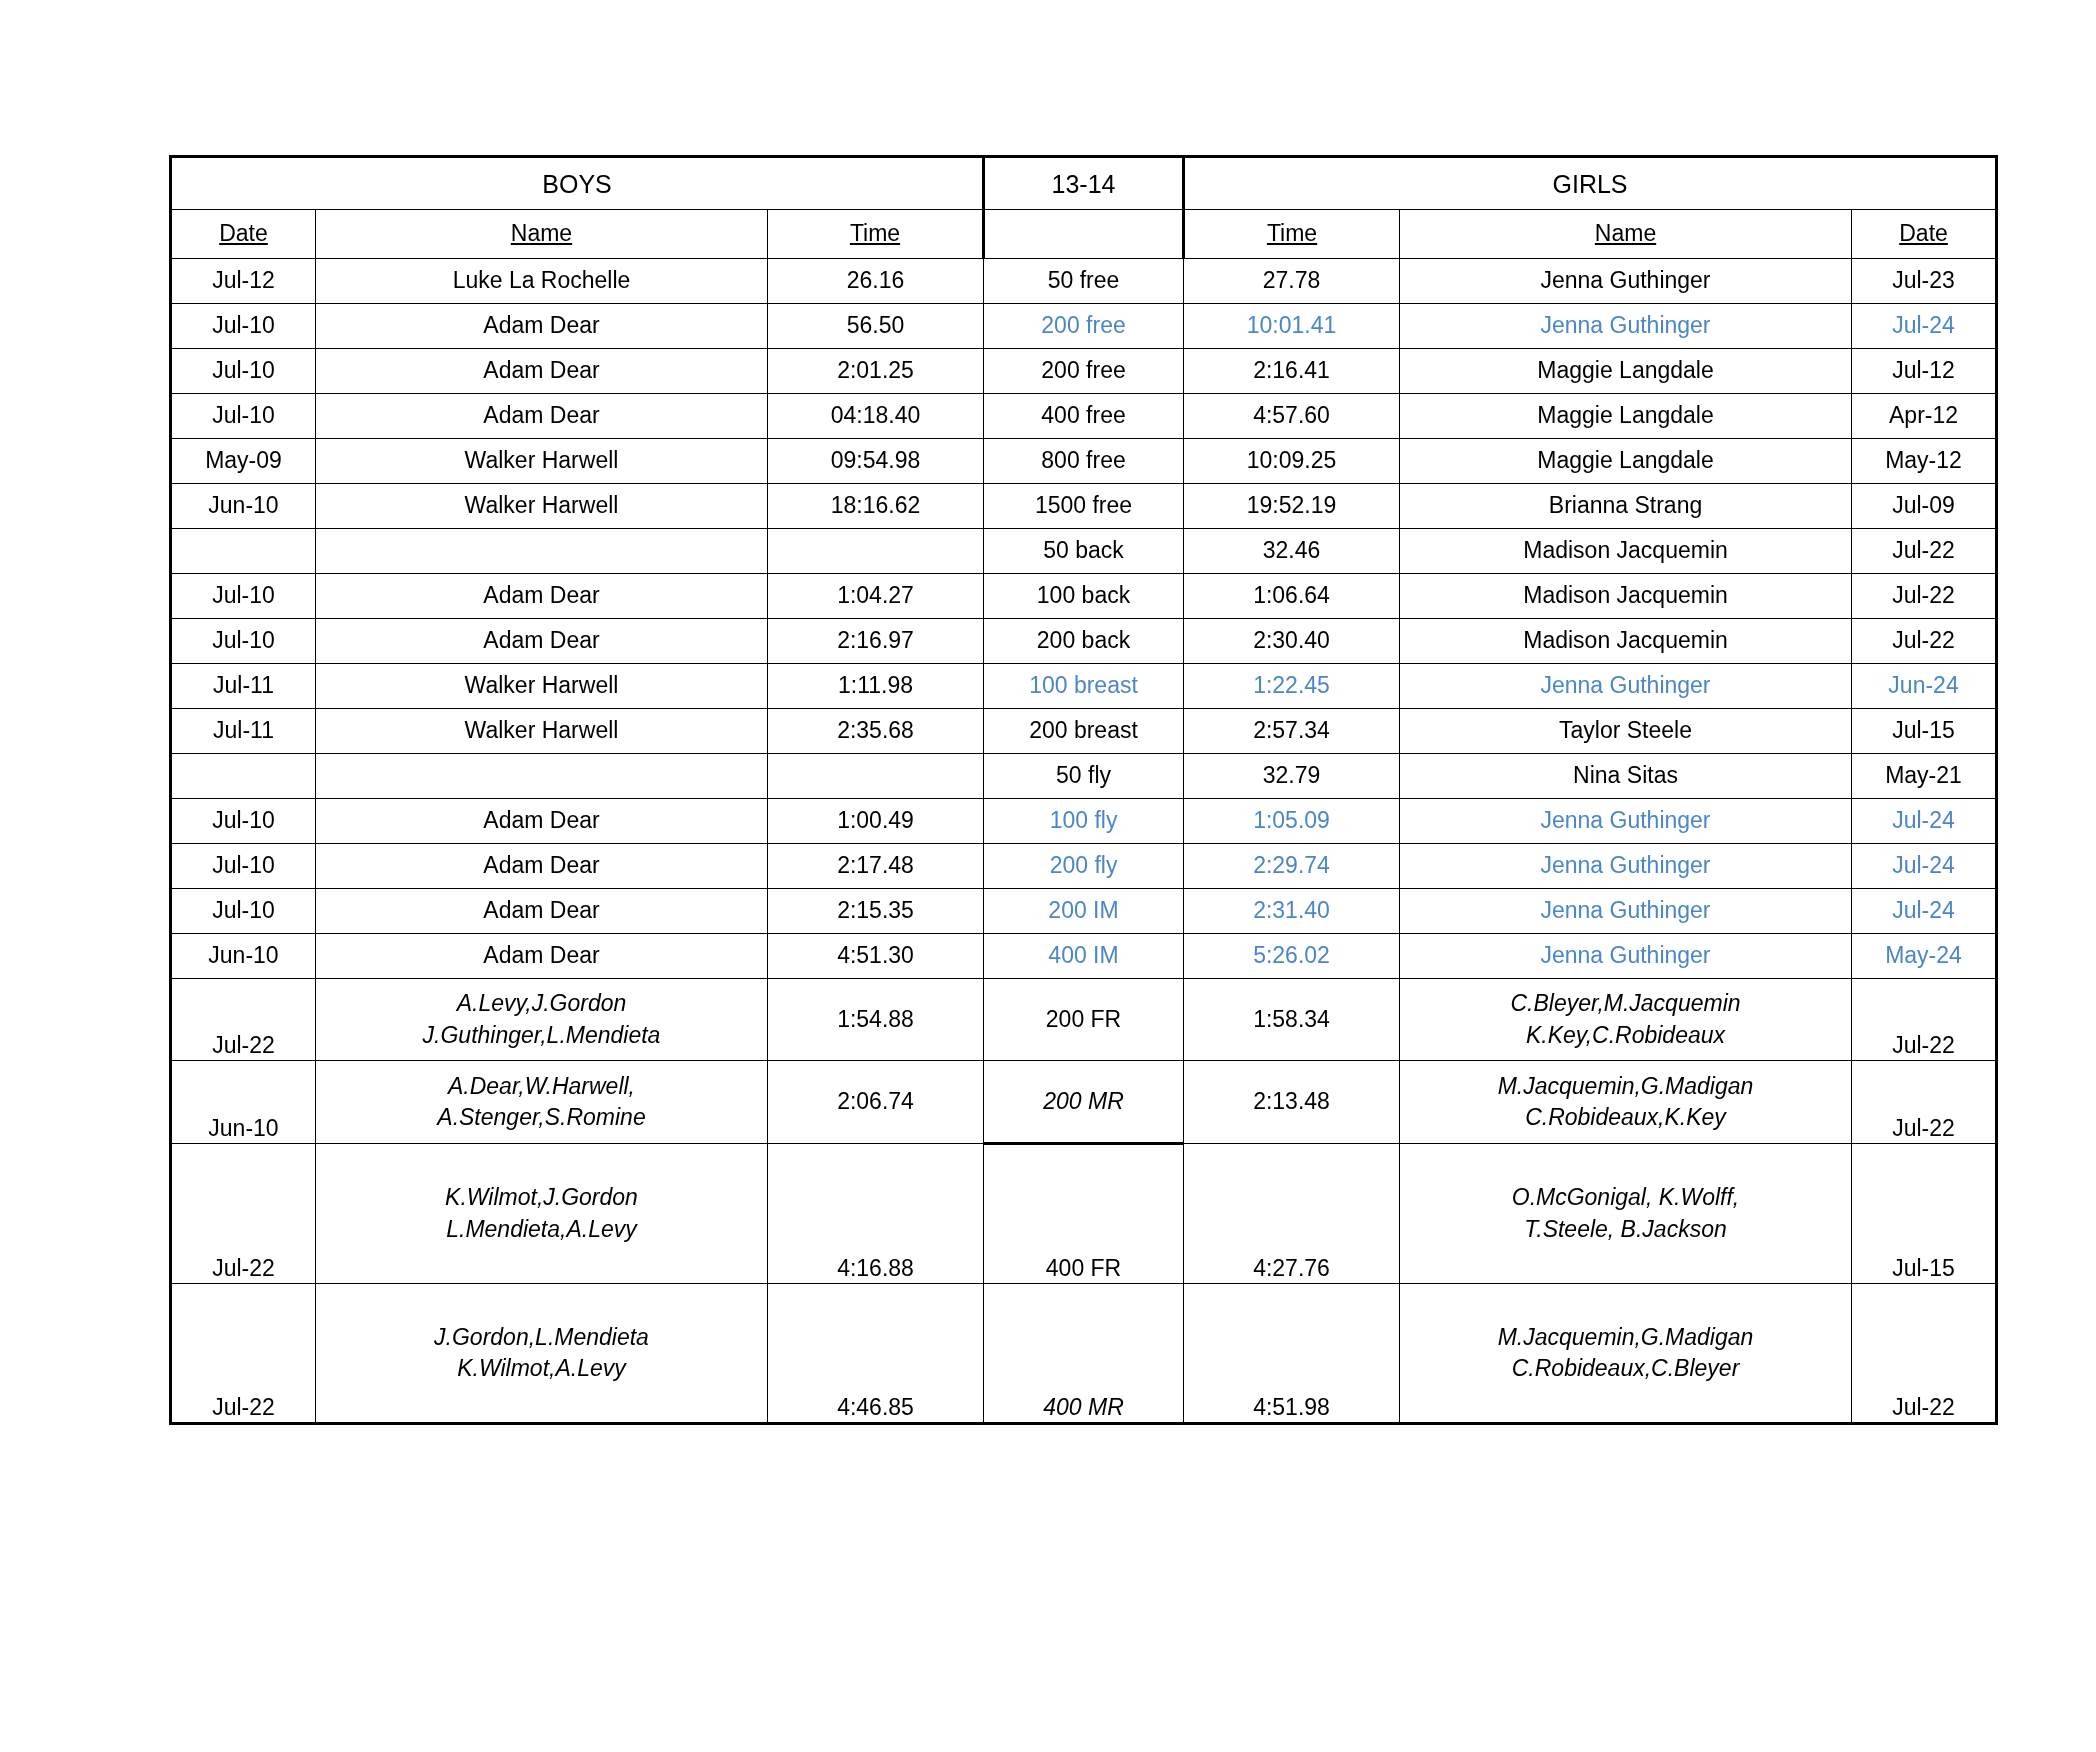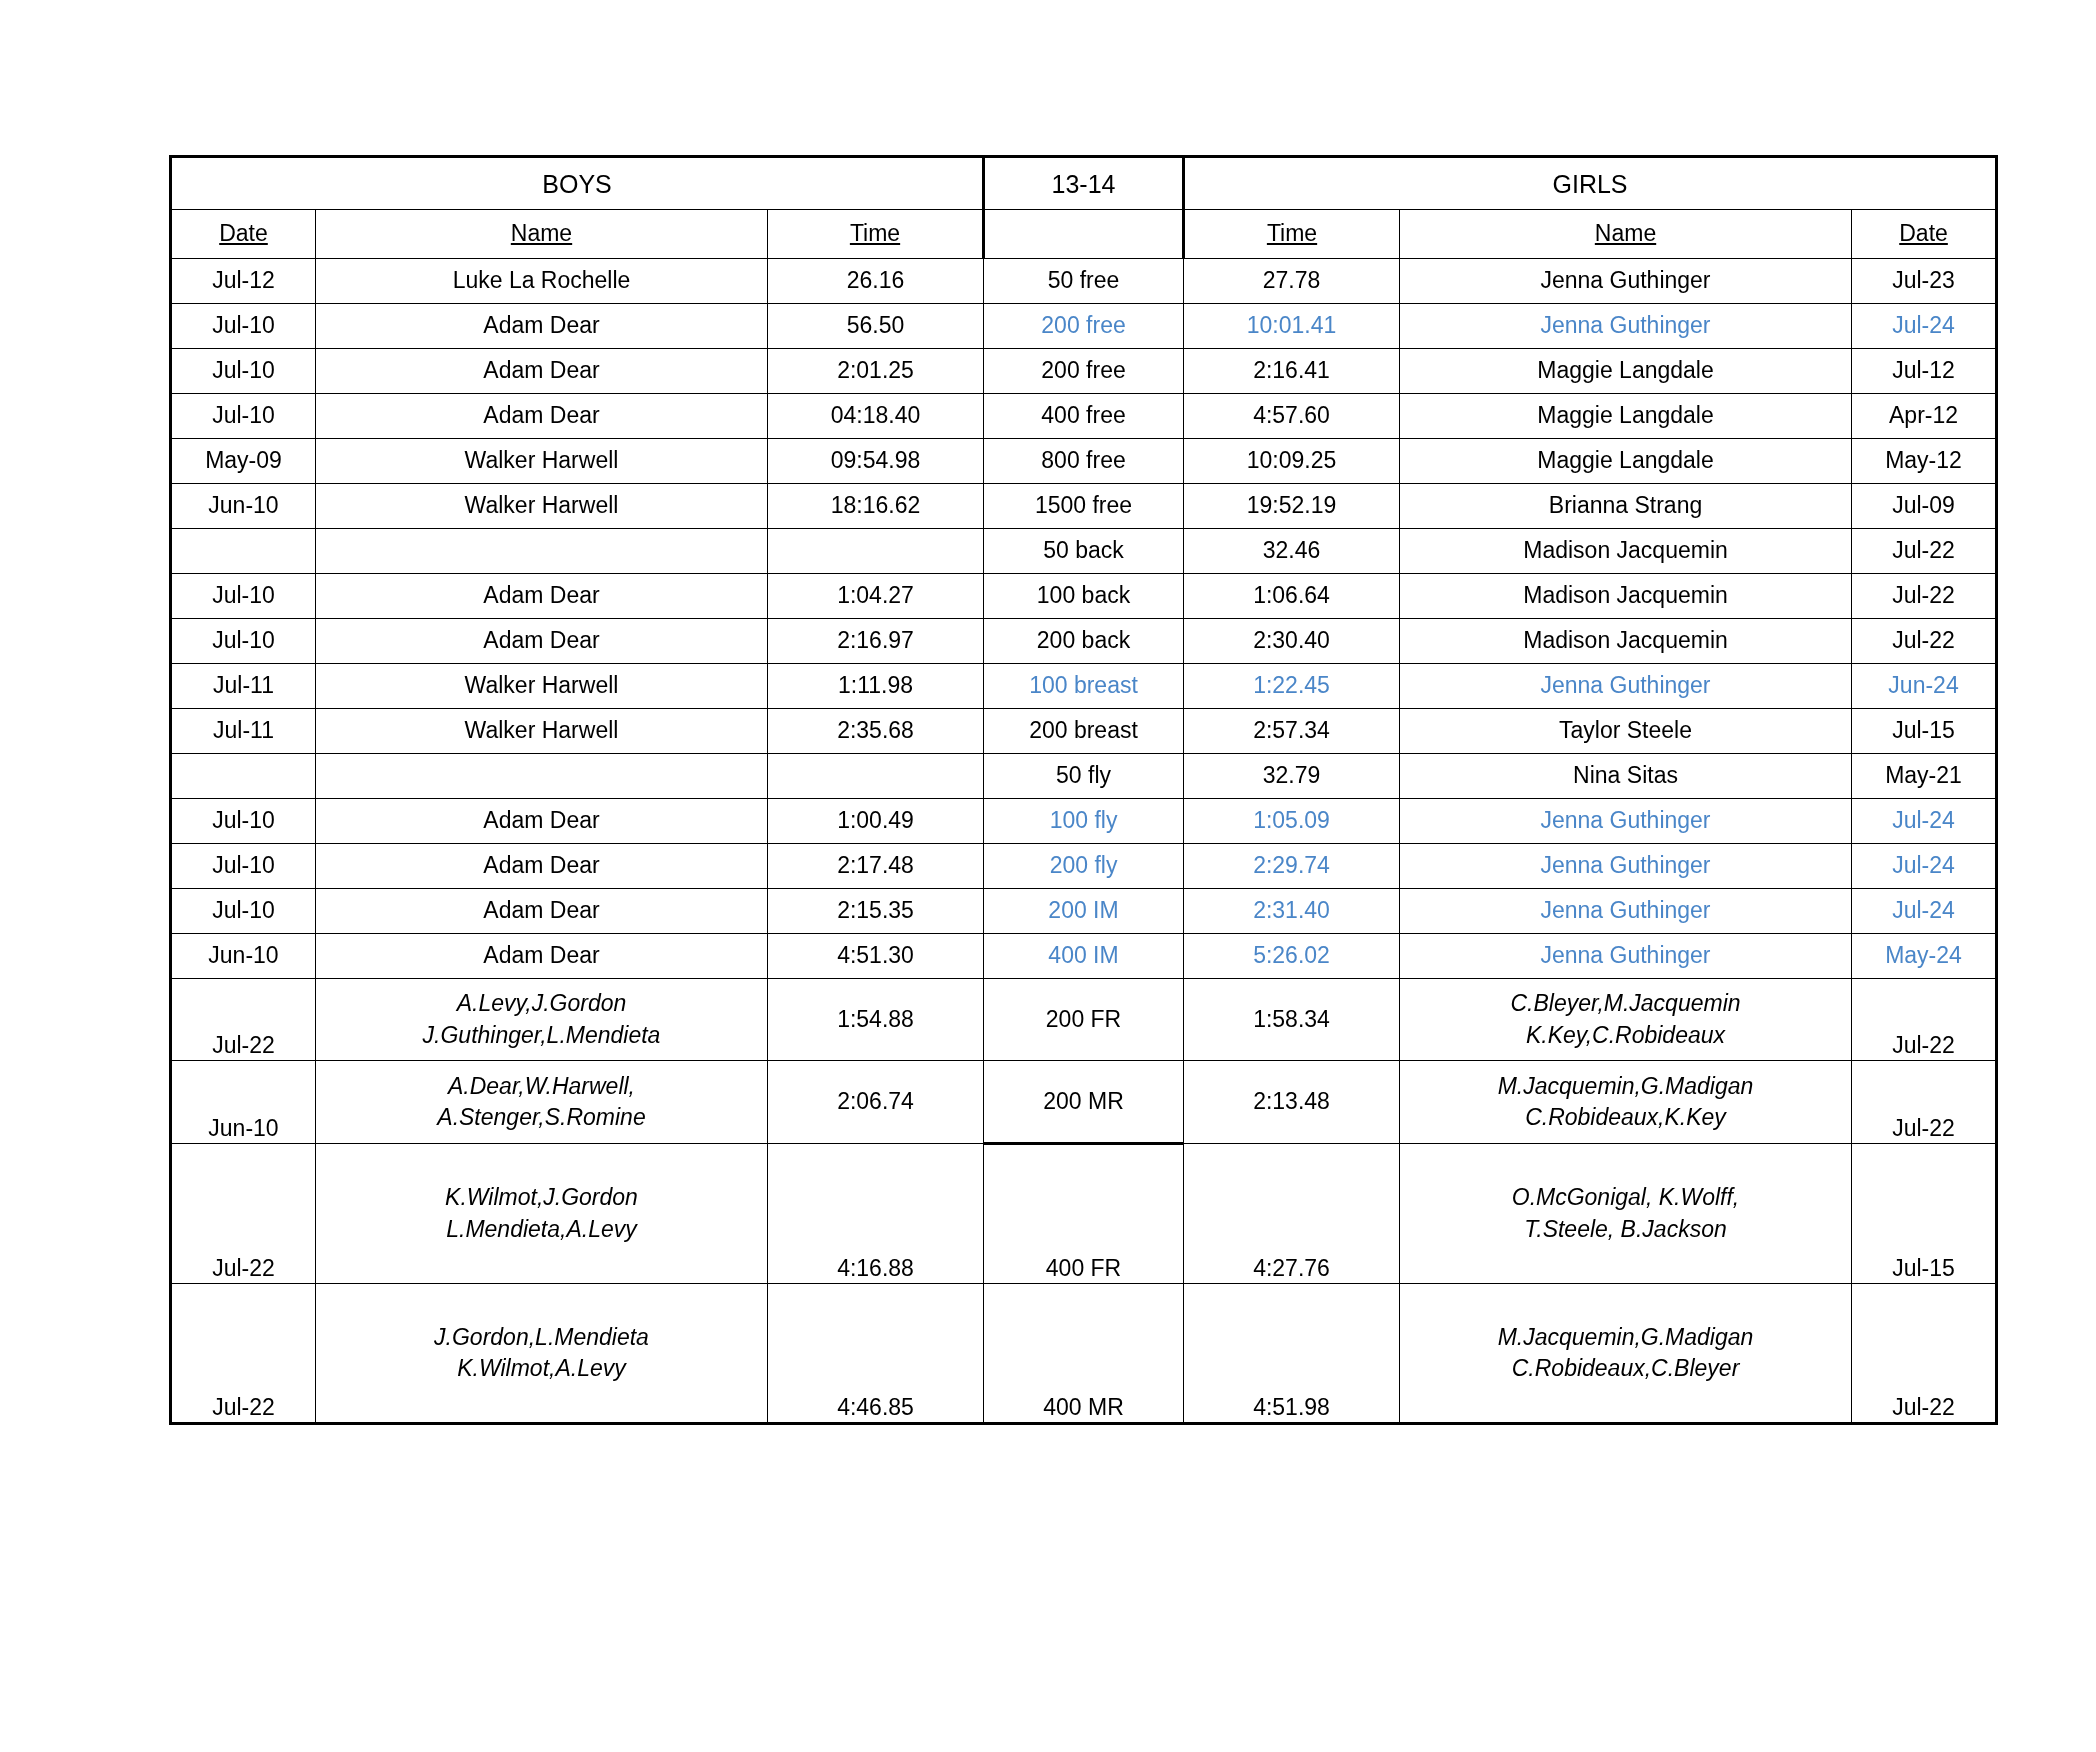--- a/index.html
+++ b/index.html
@@ -92,20 +92,21 @@
     font-style: italic;
   }
   tr.relay td {
     height: 81px;
   }
   tr.relay-tall td {
     height: 138px;
   }
   .bottom-heavy {
     border-bottom: 3.7px solid #000 !important;
+    font-style: italic;
   }
   .vbottom {
     vertical-align: bottom !important;
     padding-bottom: 7.3px;
   }
 </style>
 </head>
 <body>
 
 <div class="page">

